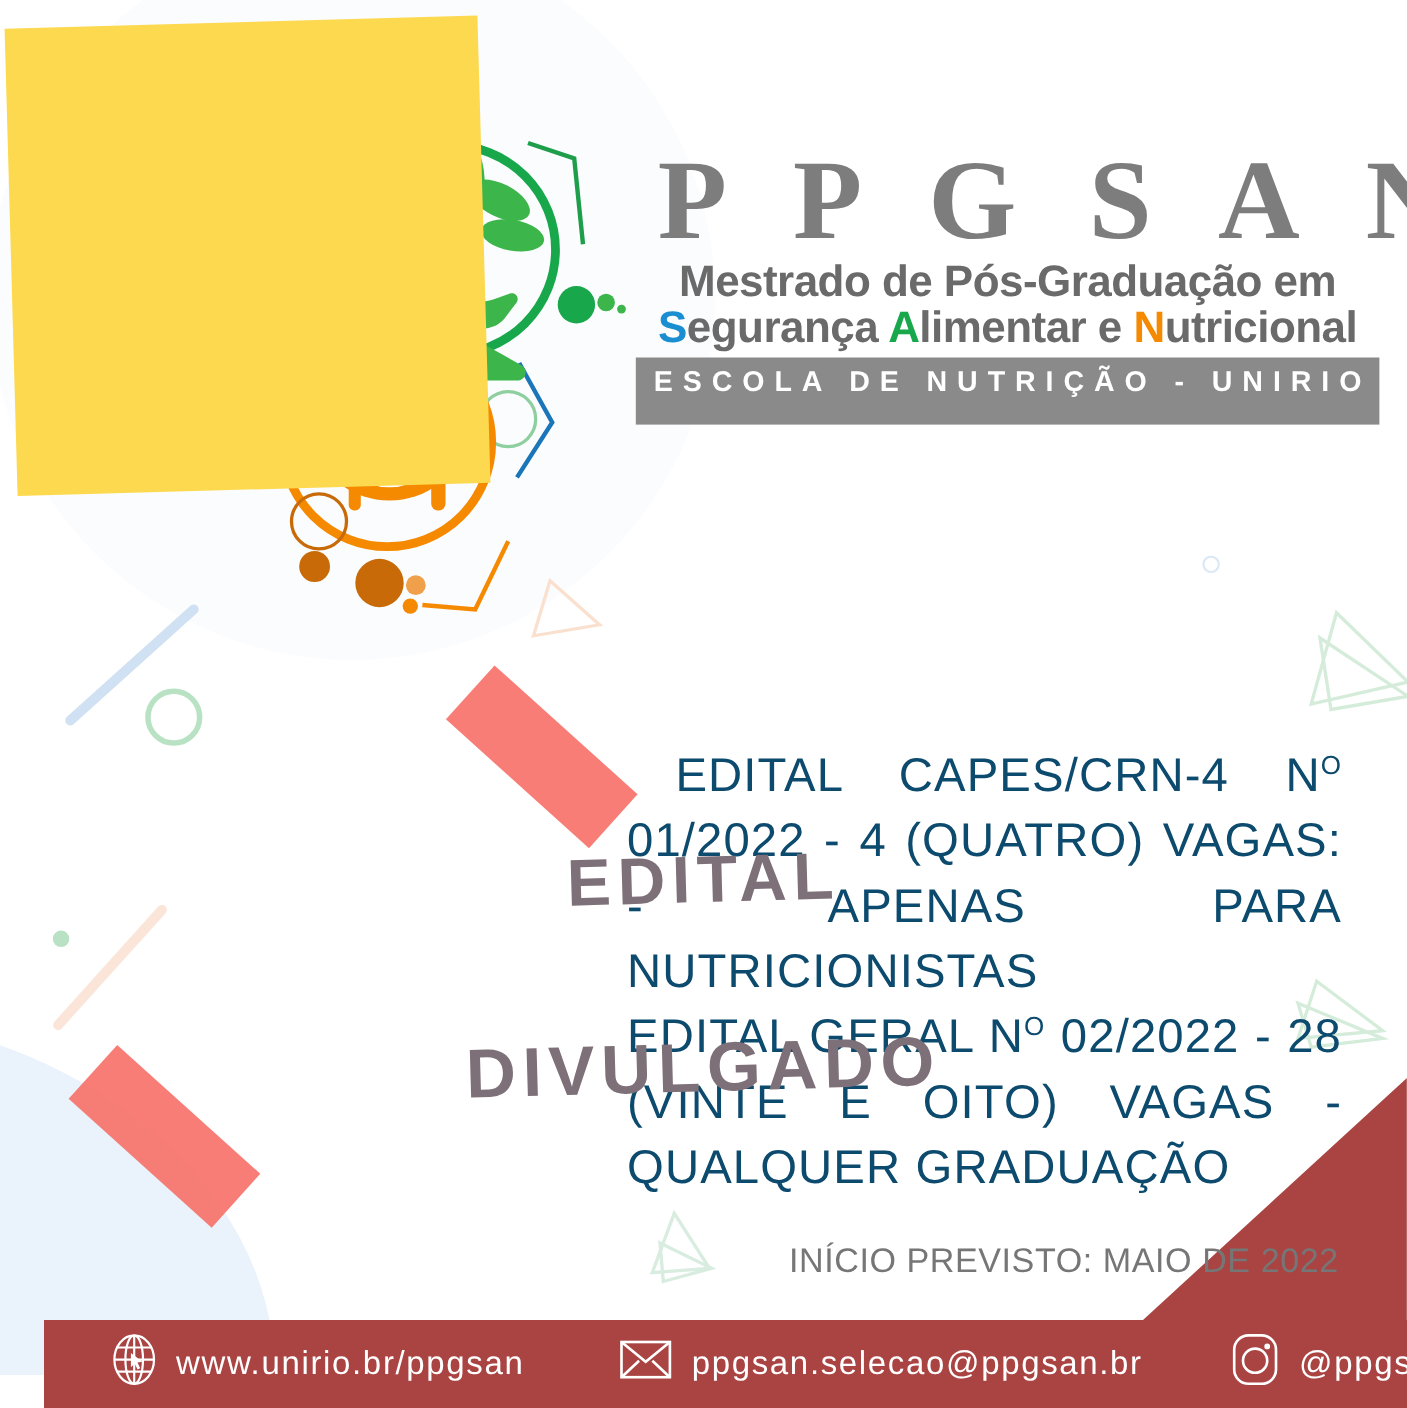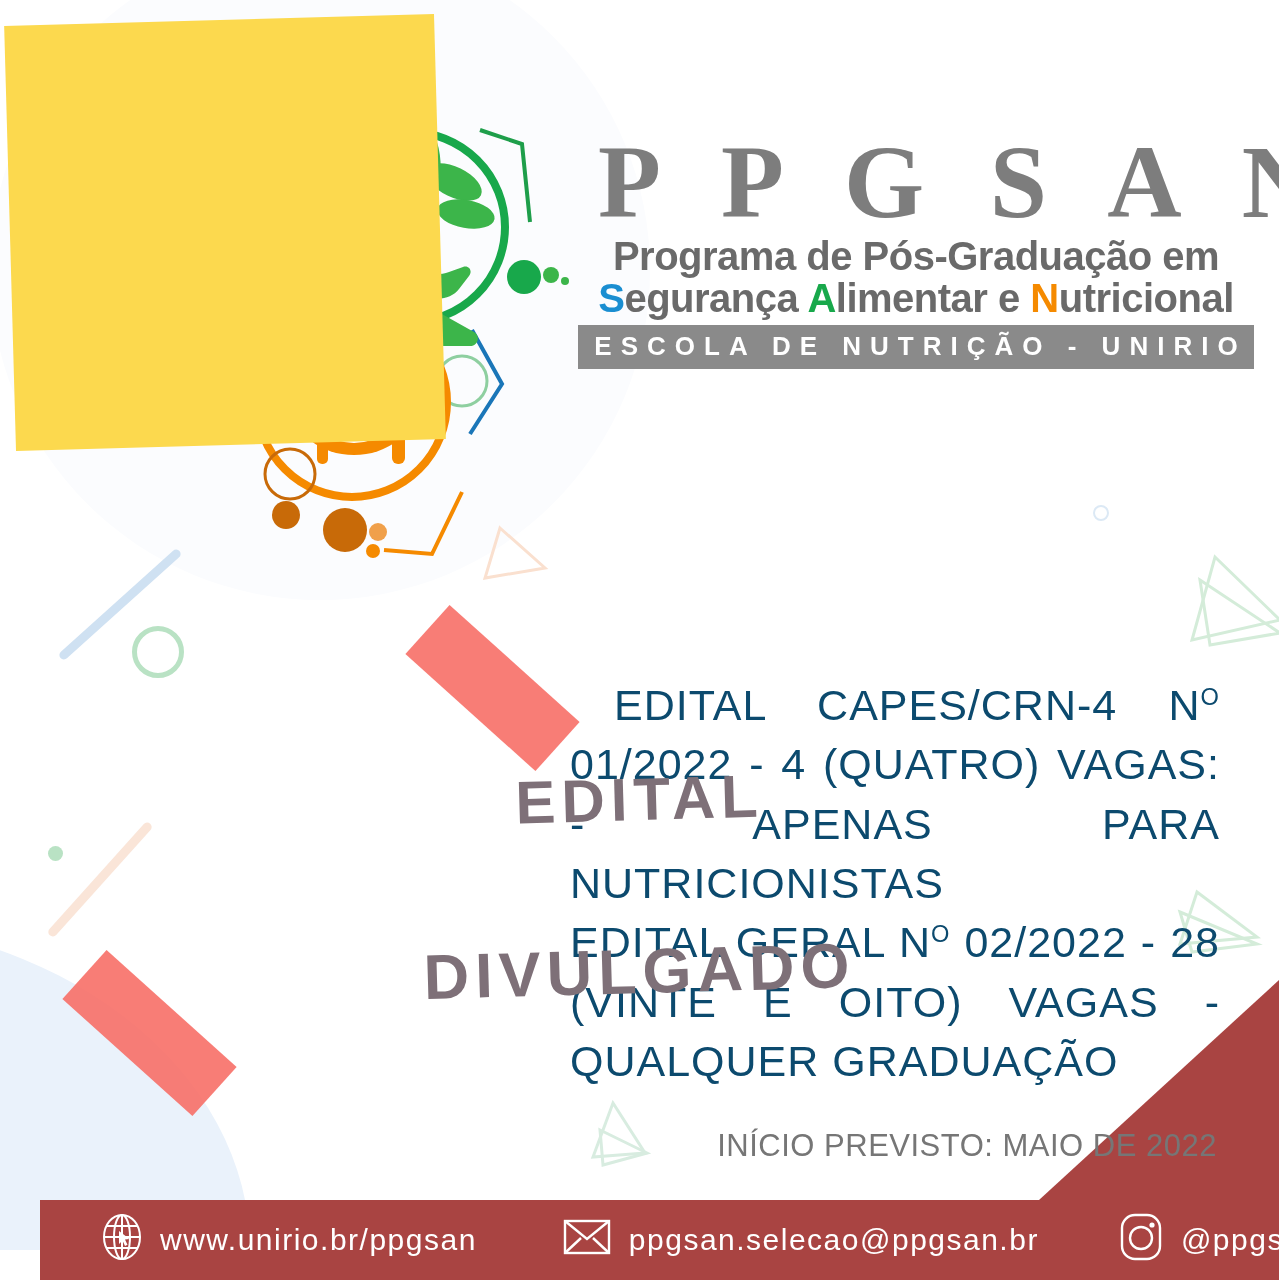--- a/index.html
+++ b/index.html
@@ -88,21 +88,21 @@
   .brand-sub .s-orange { color:#f58a00; }
   .brand-band {
     margin-top:6px;
     background:#8a8a8a;
     color:#ffffff;
     font-size:26px;
     font-weight:700;
     letter-spacing:9px;
     text-align:center;
     text-indent:9px;
-    padding:6px 0 7px;
+    padding:6px 0 24px;
     white-space:nowrap;
     font-family:"Liberation Sans", sans-serif;
   }
 
   
   #headline {
     position:absolute; left:580px; top:470px; width:680px;
     font-family:"Liberation Sans", sans-serif;
     font-size:50px;
     font-weight:700;
@@ -285,21 +285,21 @@
 
       <circle cx="228" cy="412" r="25" fill="none" stroke="#c86a08" stroke-width="3"></circle>
       <circle cx="283" cy="468" r="22" fill="#c86a08"></circle>
       <circle cx="316" cy="470" r="9" fill="#f0a04b"></circle>
       <circle cx="311" cy="489" r="7" fill="#f58a00"></circle>
     </svg>
   </div>
 
   <div id="brand">
     <div class="brand-ppgsan">P P G S A N</div>
-    <div class="brand-sub">Programa de Pós-Graduação em</div>
+    <div class="brand-sub">Mestrado de Pós-Graduação em</div>
     <div class="brand-sub"><span class="s-blue">S</span><span>egurança </span><span class="s-green">A</span><span>limentar e </span><span class="s-orange">N</span><span>utricional</span></div>
     <div class="brand-band">ESCOLA DE NUTRIÇÃO - UNIRIO</div>
   </div>
 
 
   <div id="body-copy">
     <p class="p1"><span>EDITAL CAPES/CRN-4 N</span><sup>O</sup><span> 01/2022 - 4 (QUATRO) VAGAS: - APENAS PARA NUTRICIONISTAS</span></p>
     <p class="p2"><span>EDITAL GERAL N</span><sup>O</sup><span> 02/2022 - 28 (VINTE E OITO) VAGAS - QUALQUER GRADUAÇÃO</span></p>
   </div>
 

